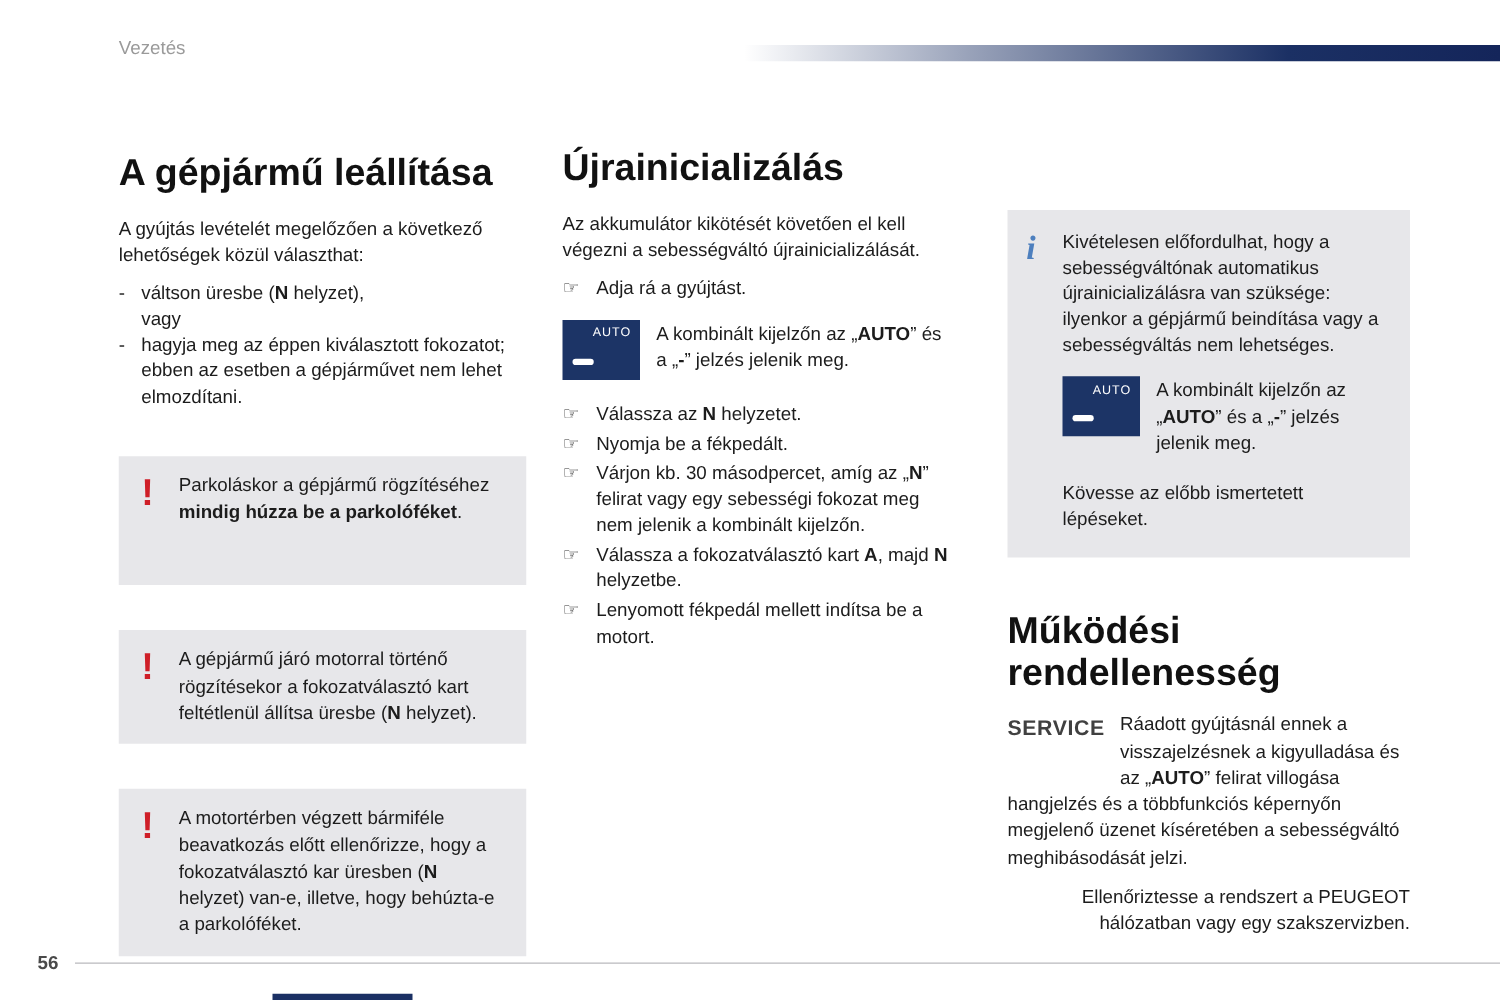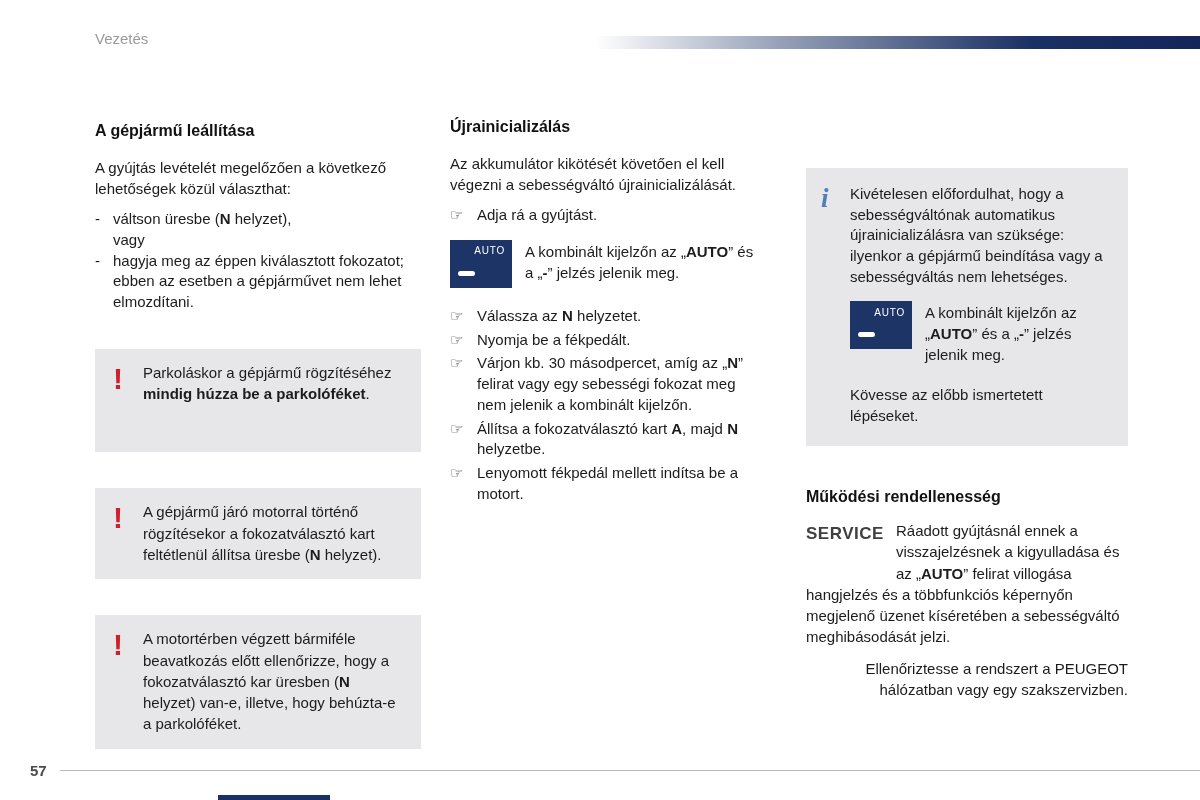--- a/index.html
+++ b/index.html
@@ -13,21 +13,21 @@
   
   .running-head{position:absolute;left:95px;top:30px;font-size:15px;color:#9a9a9a;}
   .head-bar{position:absolute;left:595px;top:36px;width:605px;height:13px;
     background:linear-gradient(90deg, rgba(27,48,100,0) 0%, rgba(27,48,100,.45) 30%, #1b3064 72%, #14255a 100%);}
 
   
   .col1{position:absolute;left:95px;top:122px;width:326px;}
   .col2{position:absolute;left:450px;top:118px;width:314px;}
   .col3{position:absolute;left:806px;top:168px;width:322px;}
 
-  h1{font-size:16px;font-weight:bold;margin:0 0 18px 0;color:#111;}
+  h1{font-size:30px;font-weight:bold;margin:0 0 18px 0;color:#111;}
   p{margin:0 0 10px 0;font-size:15px;line-height:1.38;}
 
   .dash-list .row{display:flex;font-size:15px;line-height:1.38;}
   .dash-list .marker{width:18px;flex:none;}
   .dash-list .txt{flex:1;}
 
   
   .warn{background:#e7e7ea;margin-top:36px;padding:13px 16px 14px 48px;position:relative;
         font-size:15px;line-height:1.42;}
   .warn.tall{padding-bottom:48px;}
@@ -126,21 +126,21 @@
     <div class="hand-row">
       <span class="hand">☞</span>
       <span class="txt"><span>Nyomja be a fékpedált.</span></span>
     </div>
     <div class="hand-row">
       <span class="hand">☞</span>
       <span class="txt"><span>Várjon kb. 30 másodpercet, amíg az „</span><span style="font-weight: bold;">N</span><span>” felirat vagy egy sebességi fokozat meg nem jelenik a kombinált kijelzőn.</span></span>
     </div>
     <div class="hand-row">
       <span class="hand">☞</span>
-      <span class="txt"><span>Állítsa a fokozatválasztó kart </span><span style="font-weight: bold;">A</span><span>, majd </span><span style="font-weight: bold;">N</span><span> helyzetbe.</span></span>
+      <span class="txt"><span>Válassza a fokozatválasztó kart </span><span style="font-weight: bold;">A</span><span>, majd </span><span style="font-weight: bold;">N</span><span> helyzetbe.</span></span>
     </div>
     <div class="hand-row">
       <span class="hand">☞</span>
       <span class="txt"><span>Lenyomott fékpedál mellett indítsa be a motort.</span></span>
     </div>
 
   </div>
 
   <div class="col3">
 
@@ -163,16 +163,16 @@
 
     <div class="service-para">
       <span class="service-label">SERVICE</span>
       <span><span>Ráadott gyújtásnál ennek a visszajelzésnek a kigyulladása és az „</span><span style="font-weight: bold;">AUTO</span><span>” felirat villogása hangjelzés és a többfunkciós képernyőn megjelenő üzenet kíséretében a sebességváltó meghibásodását jelzi.</span></span>
     </div>
 
     <p class="final-para">Ellenőriztesse a rendszert a PEUGEOT hálózatban vagy egy szakszervizben.</p>
   </div>
 
   <div class="footer-line"></div>
-  <div class="page-num">57</div>
+  <div class="page-num">56</div>
   <div class="bottom-mark"></div>
 
 </div>
 
 </body></html>

